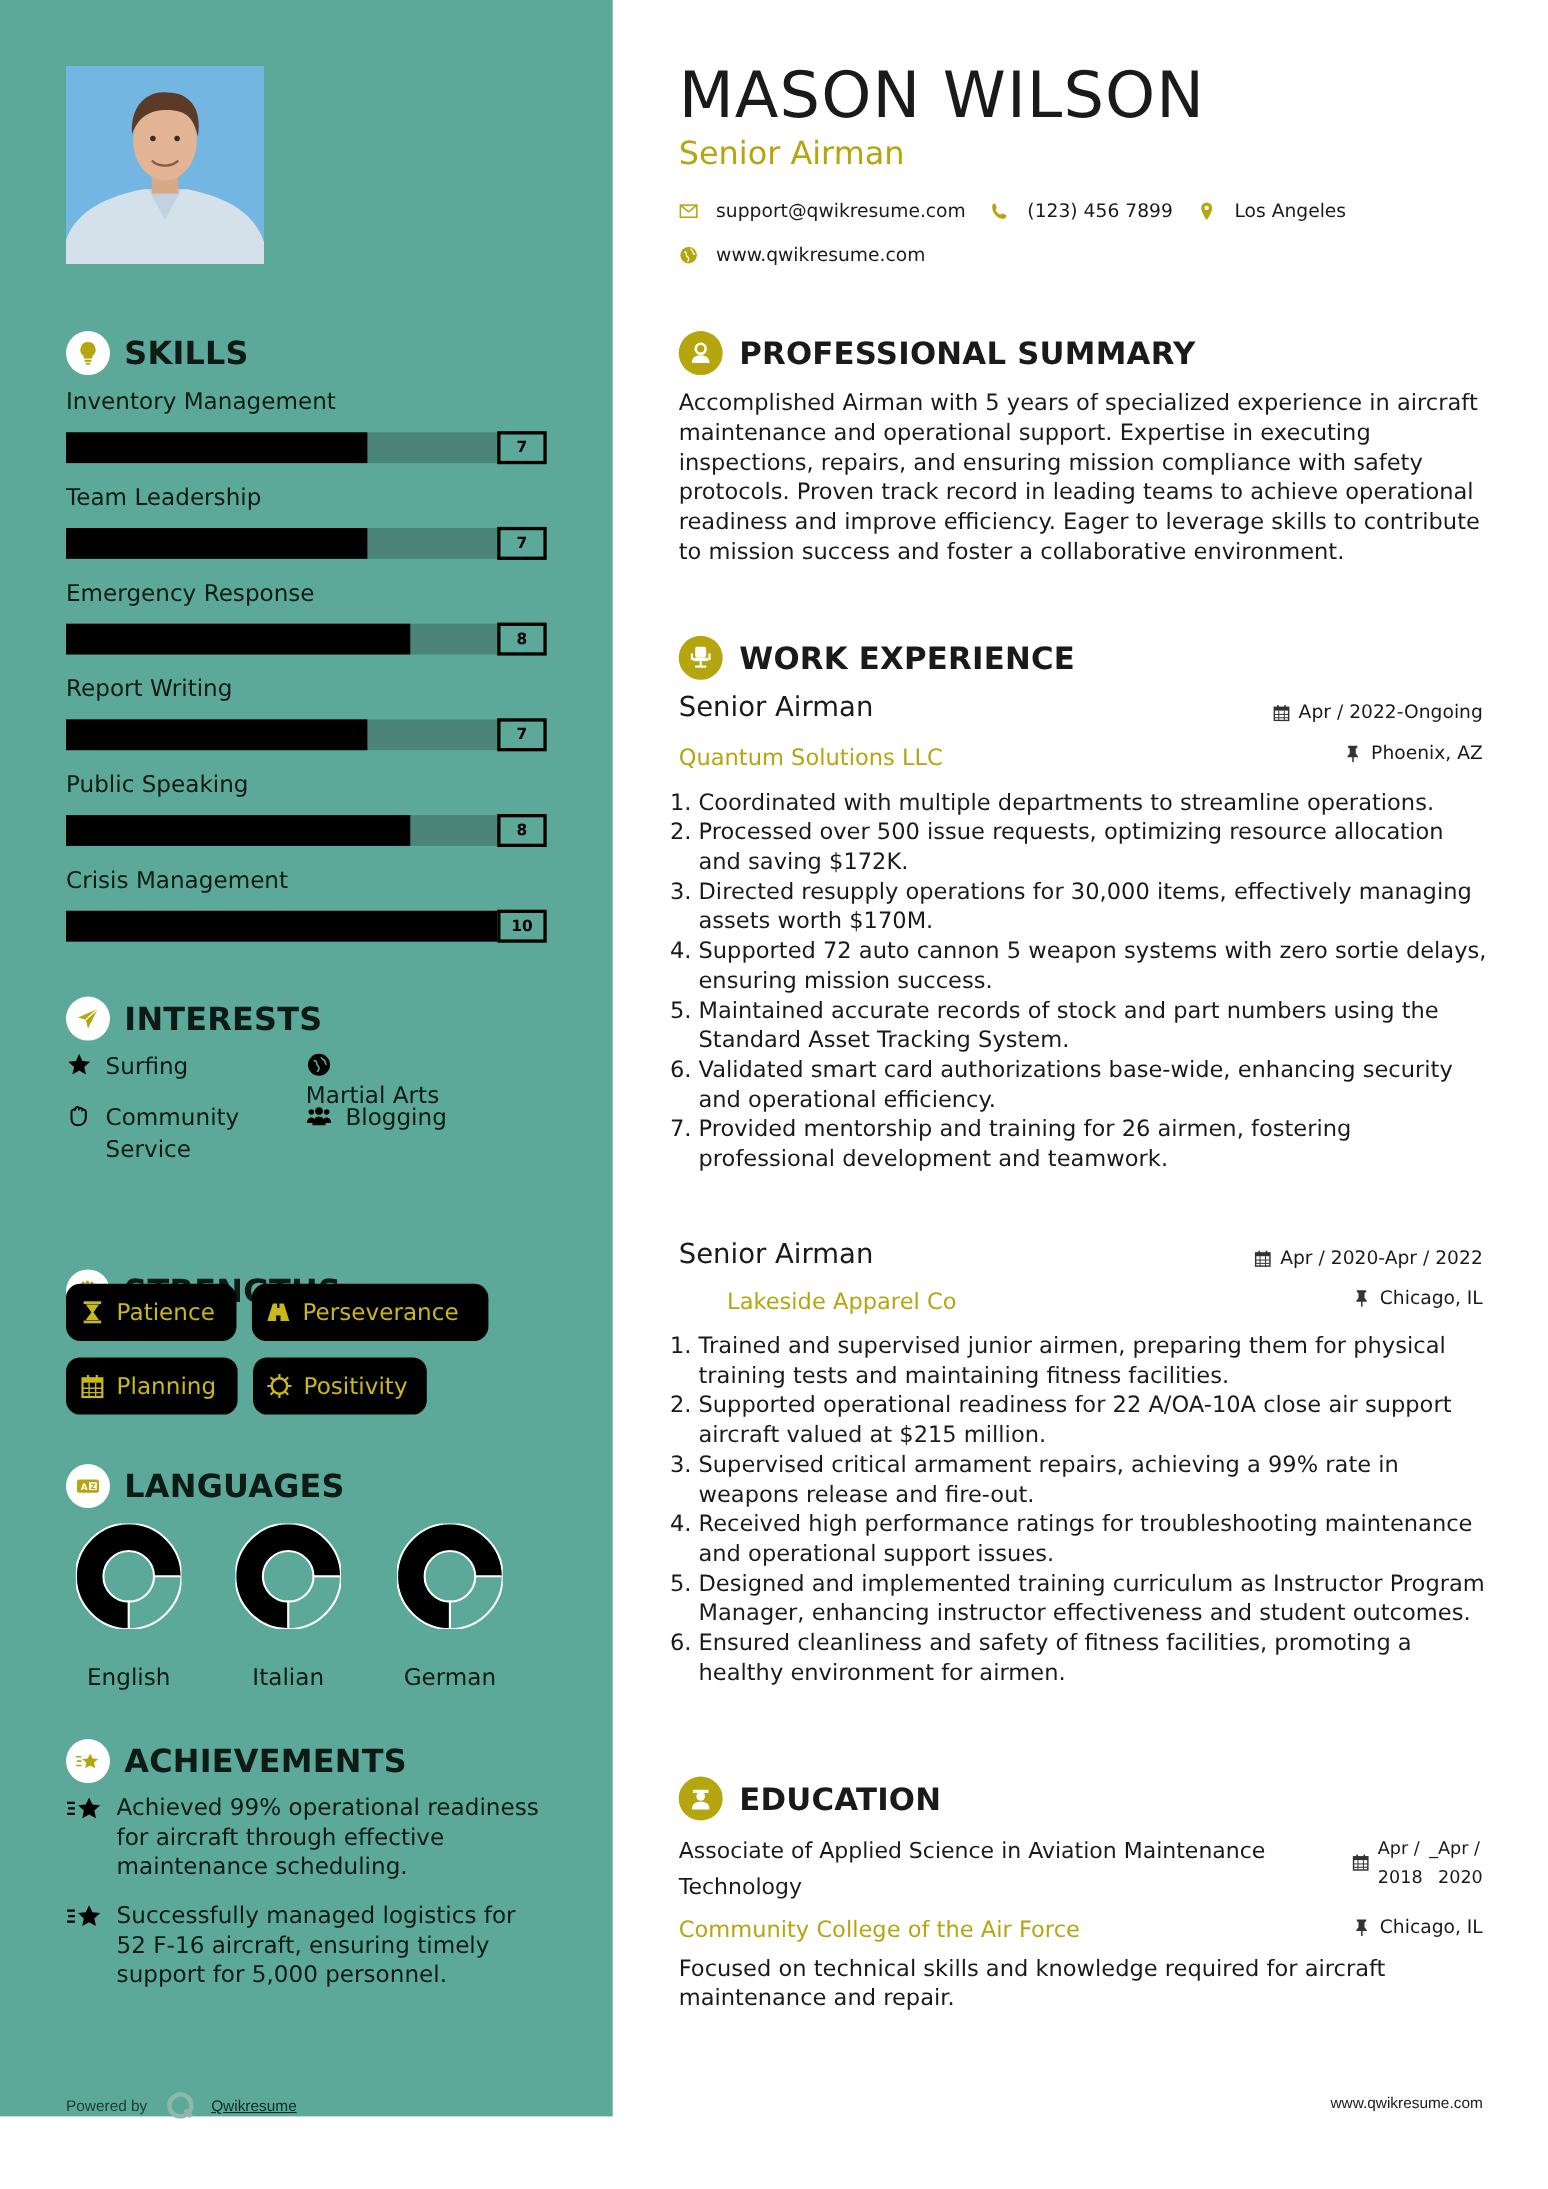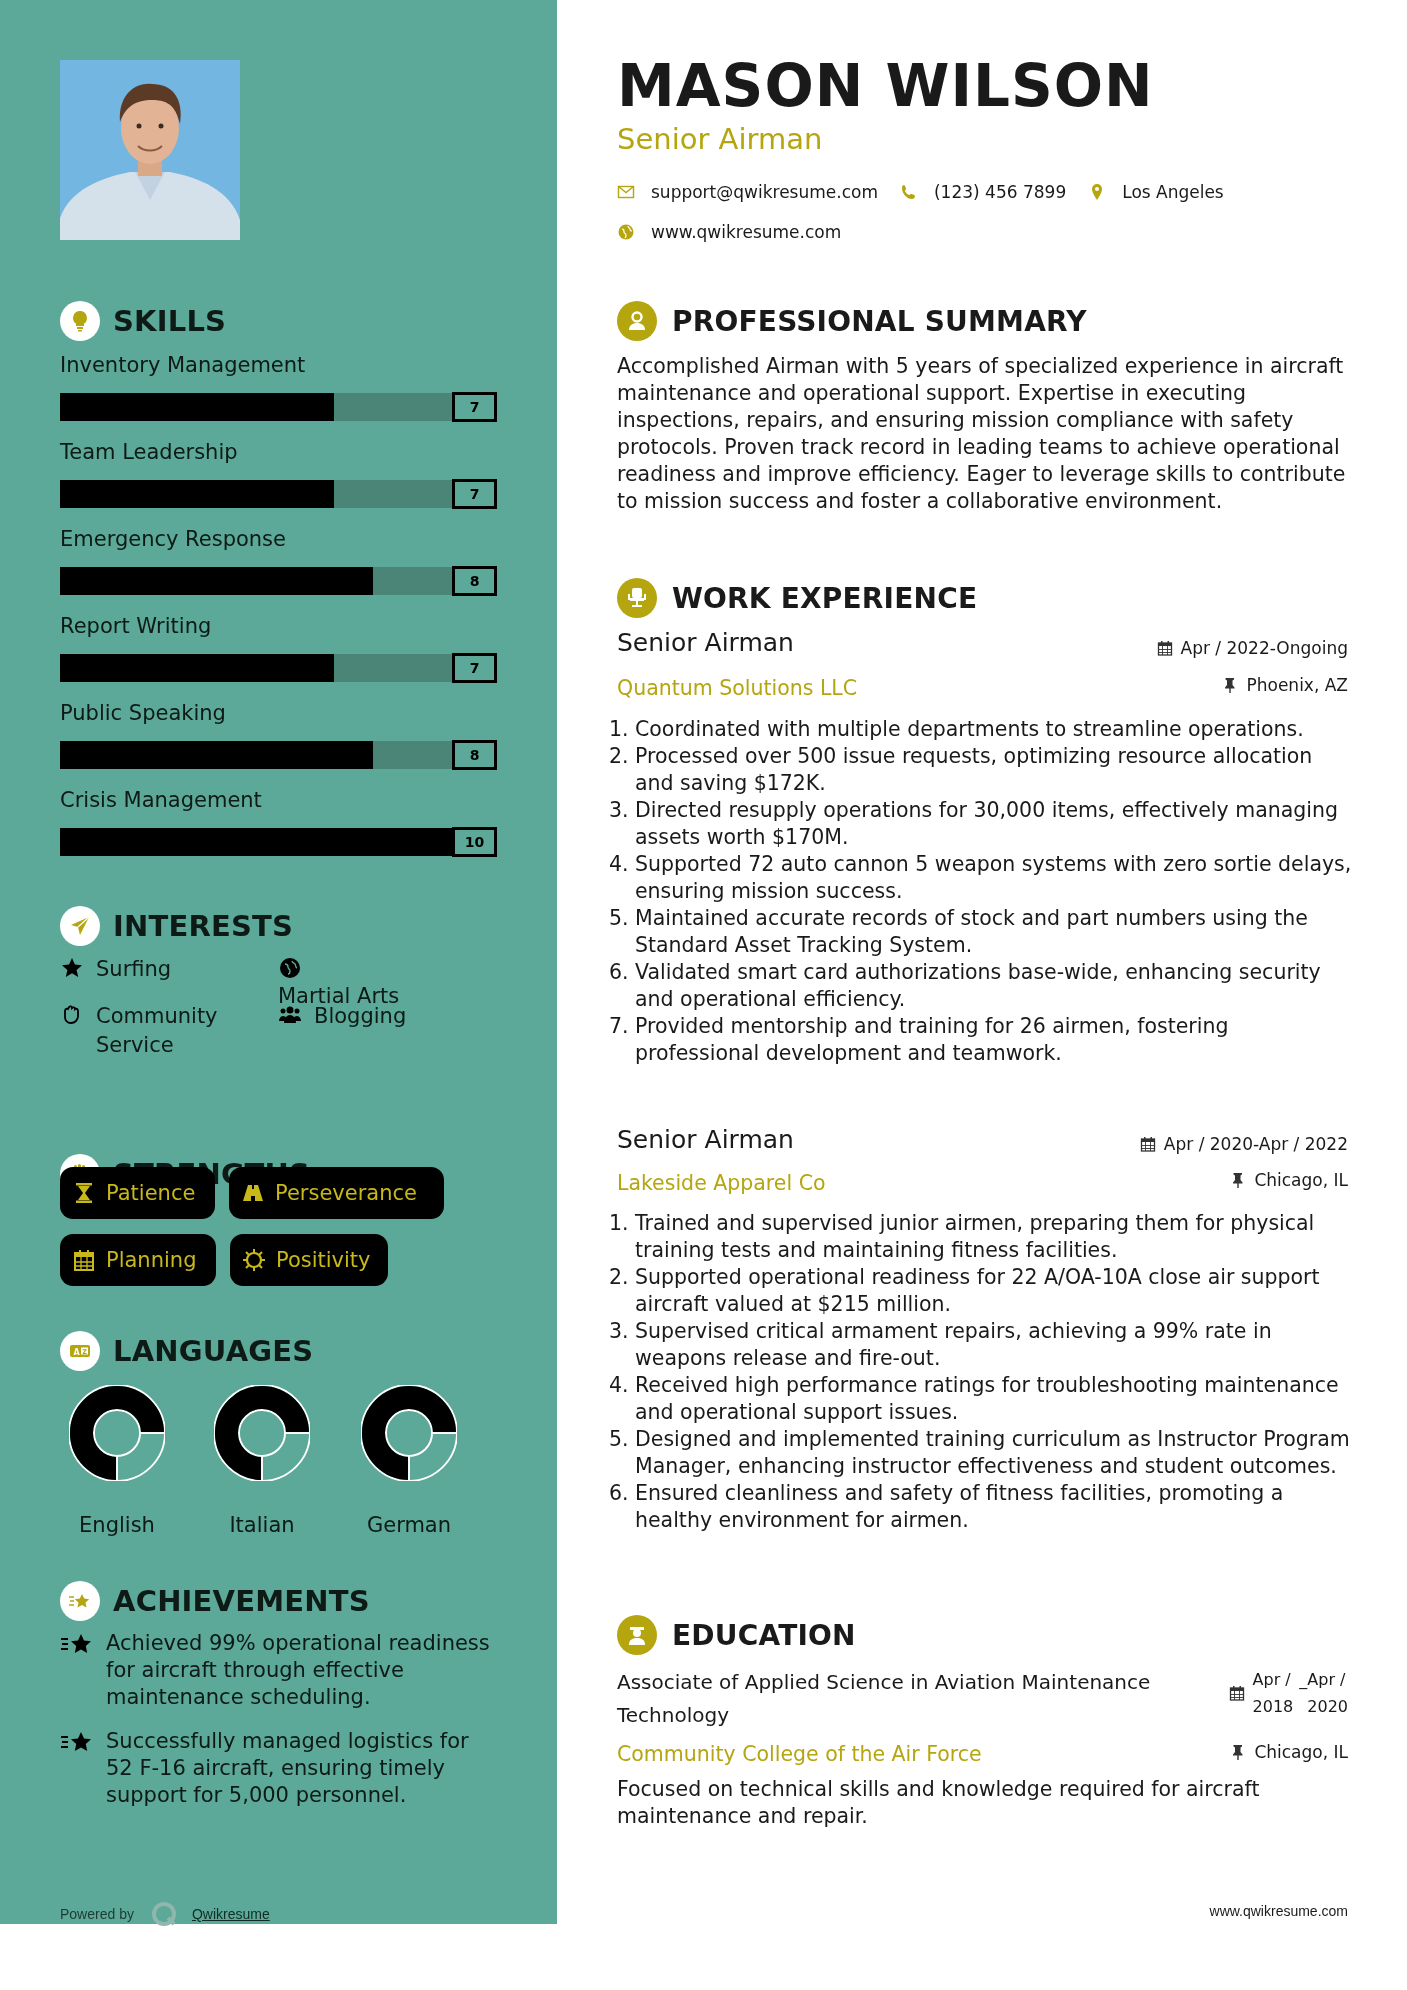--- a/index.html
+++ b/index.html
@@ -37,21 +37,21 @@
   .ach { position: absolute; left: 60px; width: 440px; display: flex; align-items: flex-start; }
   .ach .ai { width: 34px; height: 30px; flex: none; margin-right: 12px; margin-top: 0px; }
   .ach .at { font-family: "DejaVu Sans", sans-serif; font-size: 21px; color: #0d1a16; line-height: 27px; }
 
   .powered { position: absolute; left: 60px; top: 1900px; display: flex; align-items: center; font-family: "Liberation Sans", sans-serif; font-size: 14px; color: #1d3b34; }
   .powered .logo { width: 28px; height: 28px; margin: 0 14px 0 16px; }
   .powered a { color: #0f2c26; text-decoration: underline; font-size: 14px; }
 
   
   .main { position: absolute; left: 617px; top: 0; width: 731px; height: 1990px; }
-  .name { position: absolute; left: 0; top: 52px; font-family: "DejaVu Sans", sans-serif; font-weight: bold; font-size: 58px; letter-spacing: 1px; color: #1a1a1a; white-space: nowrap; }
+  .name { position: absolute; left: 0; top: 52px; font-family: "DejaVu Sans", sans-serif; font-weight: normal; font-size: 58px; letter-spacing: 1px; color: #1a1a1a; white-space: nowrap; }
   .title { position: absolute; left: 0; top: 122px; font-family: "DejaVu Sans", sans-serif; font-size: 29px; color: #b5a50f; }
   .contacts { position: absolute; left: 0; top: 178px; font-family: "DejaVu Sans", sans-serif; font-size: 17px; color: #1a1a1a; }
   .crow { display: flex; align-items: center; height: 28px; margin-bottom: 12px; white-space: nowrap; }
   .crow .ci { width: 18px; height: 18px; margin-right: 16px; flex: none; }
   .crow .ct { margin-right: 22px; }
 
   .m-head { position: absolute; left: 0; height: 42px; display: flex; align-items: center; }
   .m-head .ic { width: 40px; height: 40px; border-radius: 50%; background: #b5a50f; display: flex; align-items: center; justify-content: center; margin-right: 15px; }
   .m-head .ic svg { width: 24px; height: 24px; }
   .m-head .tx { font-family: "DejaVu Sans", sans-serif; font-weight: bold; font-size: 28px; color: #1a1a1a; letter-spacing: 0.2px; }
@@ -416,21 +416,21 @@
   <div class="meta" style="top:1134px;">
     <svg viewBox="0 0 16 16">
         <rect x="1.5" y="3" width="13" height="12" fill="none" stroke="#333" stroke-width="1.3"></rect>
         <rect x="1.5" y="3" width="13" height="3" fill="#333"></rect>
         <path d="M5.5 6v9M10.5 6v9M1.5 9.5h13M1.5 12.5h13" stroke="#333" stroke-width="0.9"></path>
         <rect x="4" y="1" width="1.5" height="3" fill="#333"></rect>
         <rect x="10.5" y="1" width="1.5" height="3" fill="#333"></rect>
       </svg>
     <span>Apr / 2020-Apr / 2022</span>
   </div>
-  <div class="company" style="top:1171px;">Lakeside Apparel Co</div>
+  <div class="company" style="top:1171px;margin-left:44px;">Lakeside Apparel Co</div>
   <div class="meta" style="top:1170px;">
     <svg viewBox="0 0 16 16">
         <path d="M4 1h8v1.5l-1.5 1v4.5l2 2.5v1H3v-1l2-2.5V3.5L3.5 2.5V1z" fill="#333"></path>
         <rect x="7.3" y="11" width="1.4" height="5" fill="#333"></rect>
       </svg>
     <span>Chicago, IL</span>
   </div>
   <ol class="duties" style="top:1210px;">
     <li><span class="n">1.</span><span>Trained and supervised junior airmen, preparing them for physical training tests and maintaining fitness facilities.</span></li>
     <li><span class="n">2.</span><span>Supported operational readiness for 22 A/OA-10A close air support aircraft valued at $215 million.</span></li>

